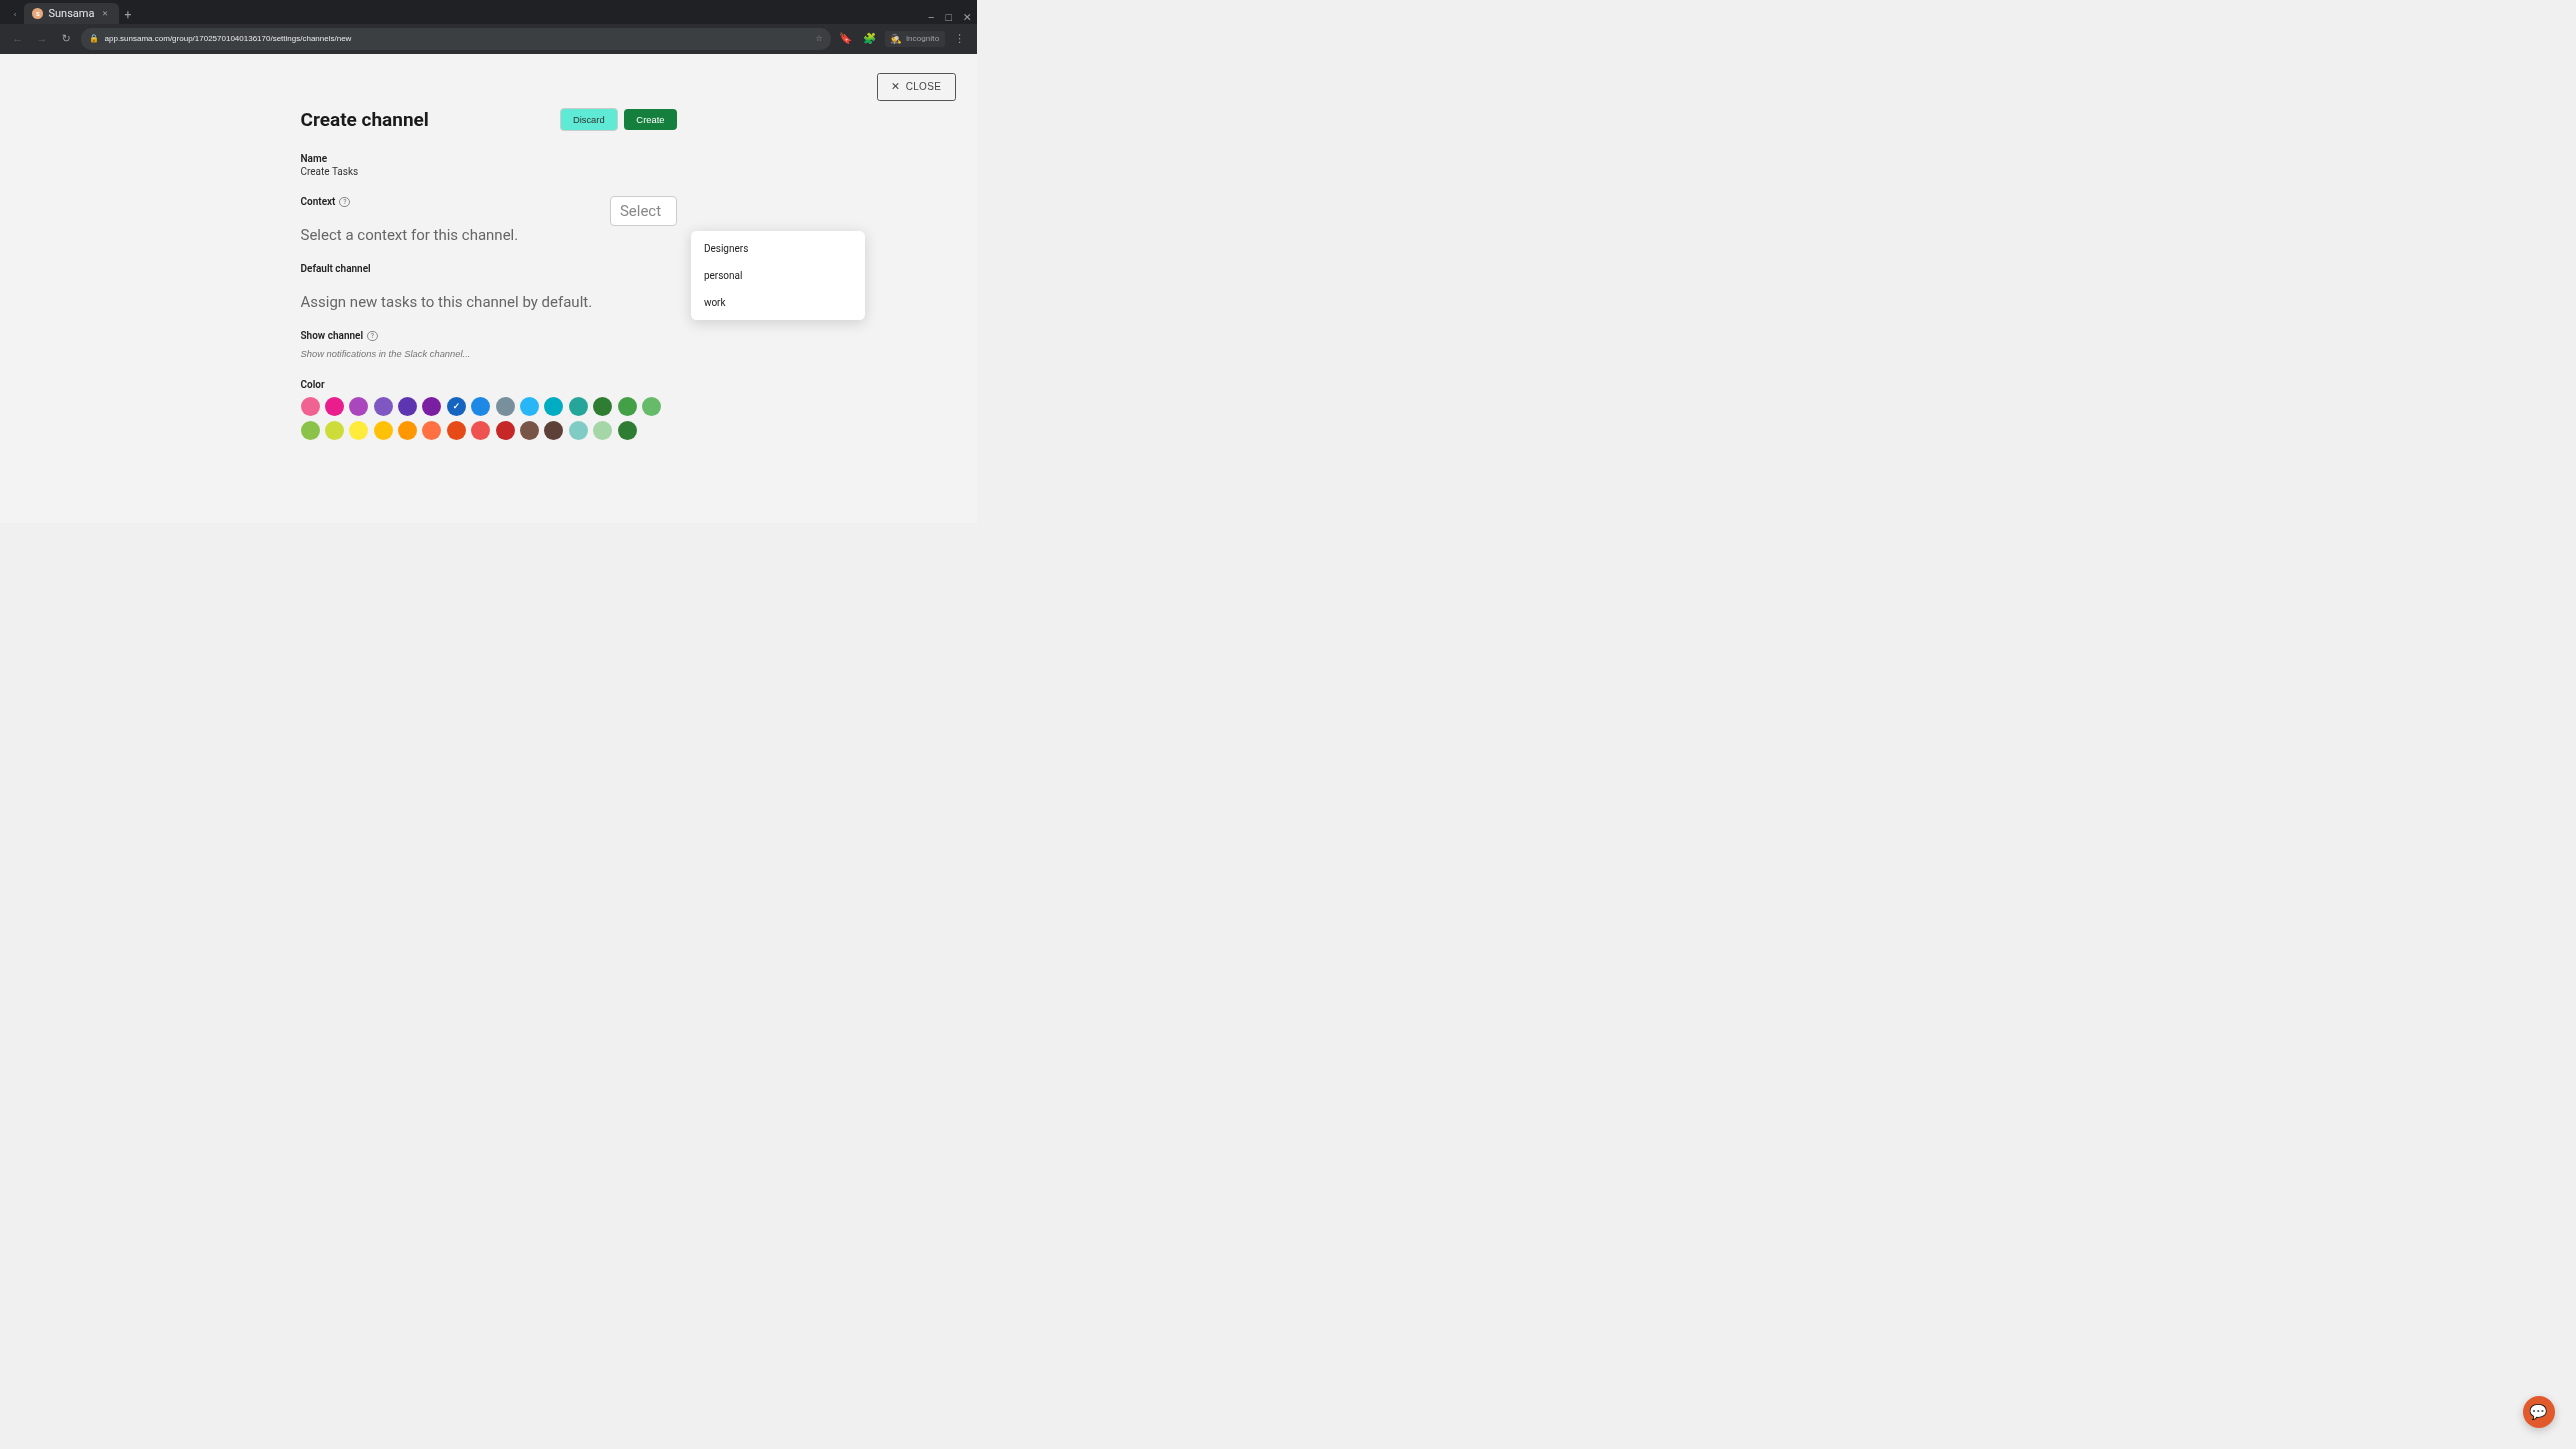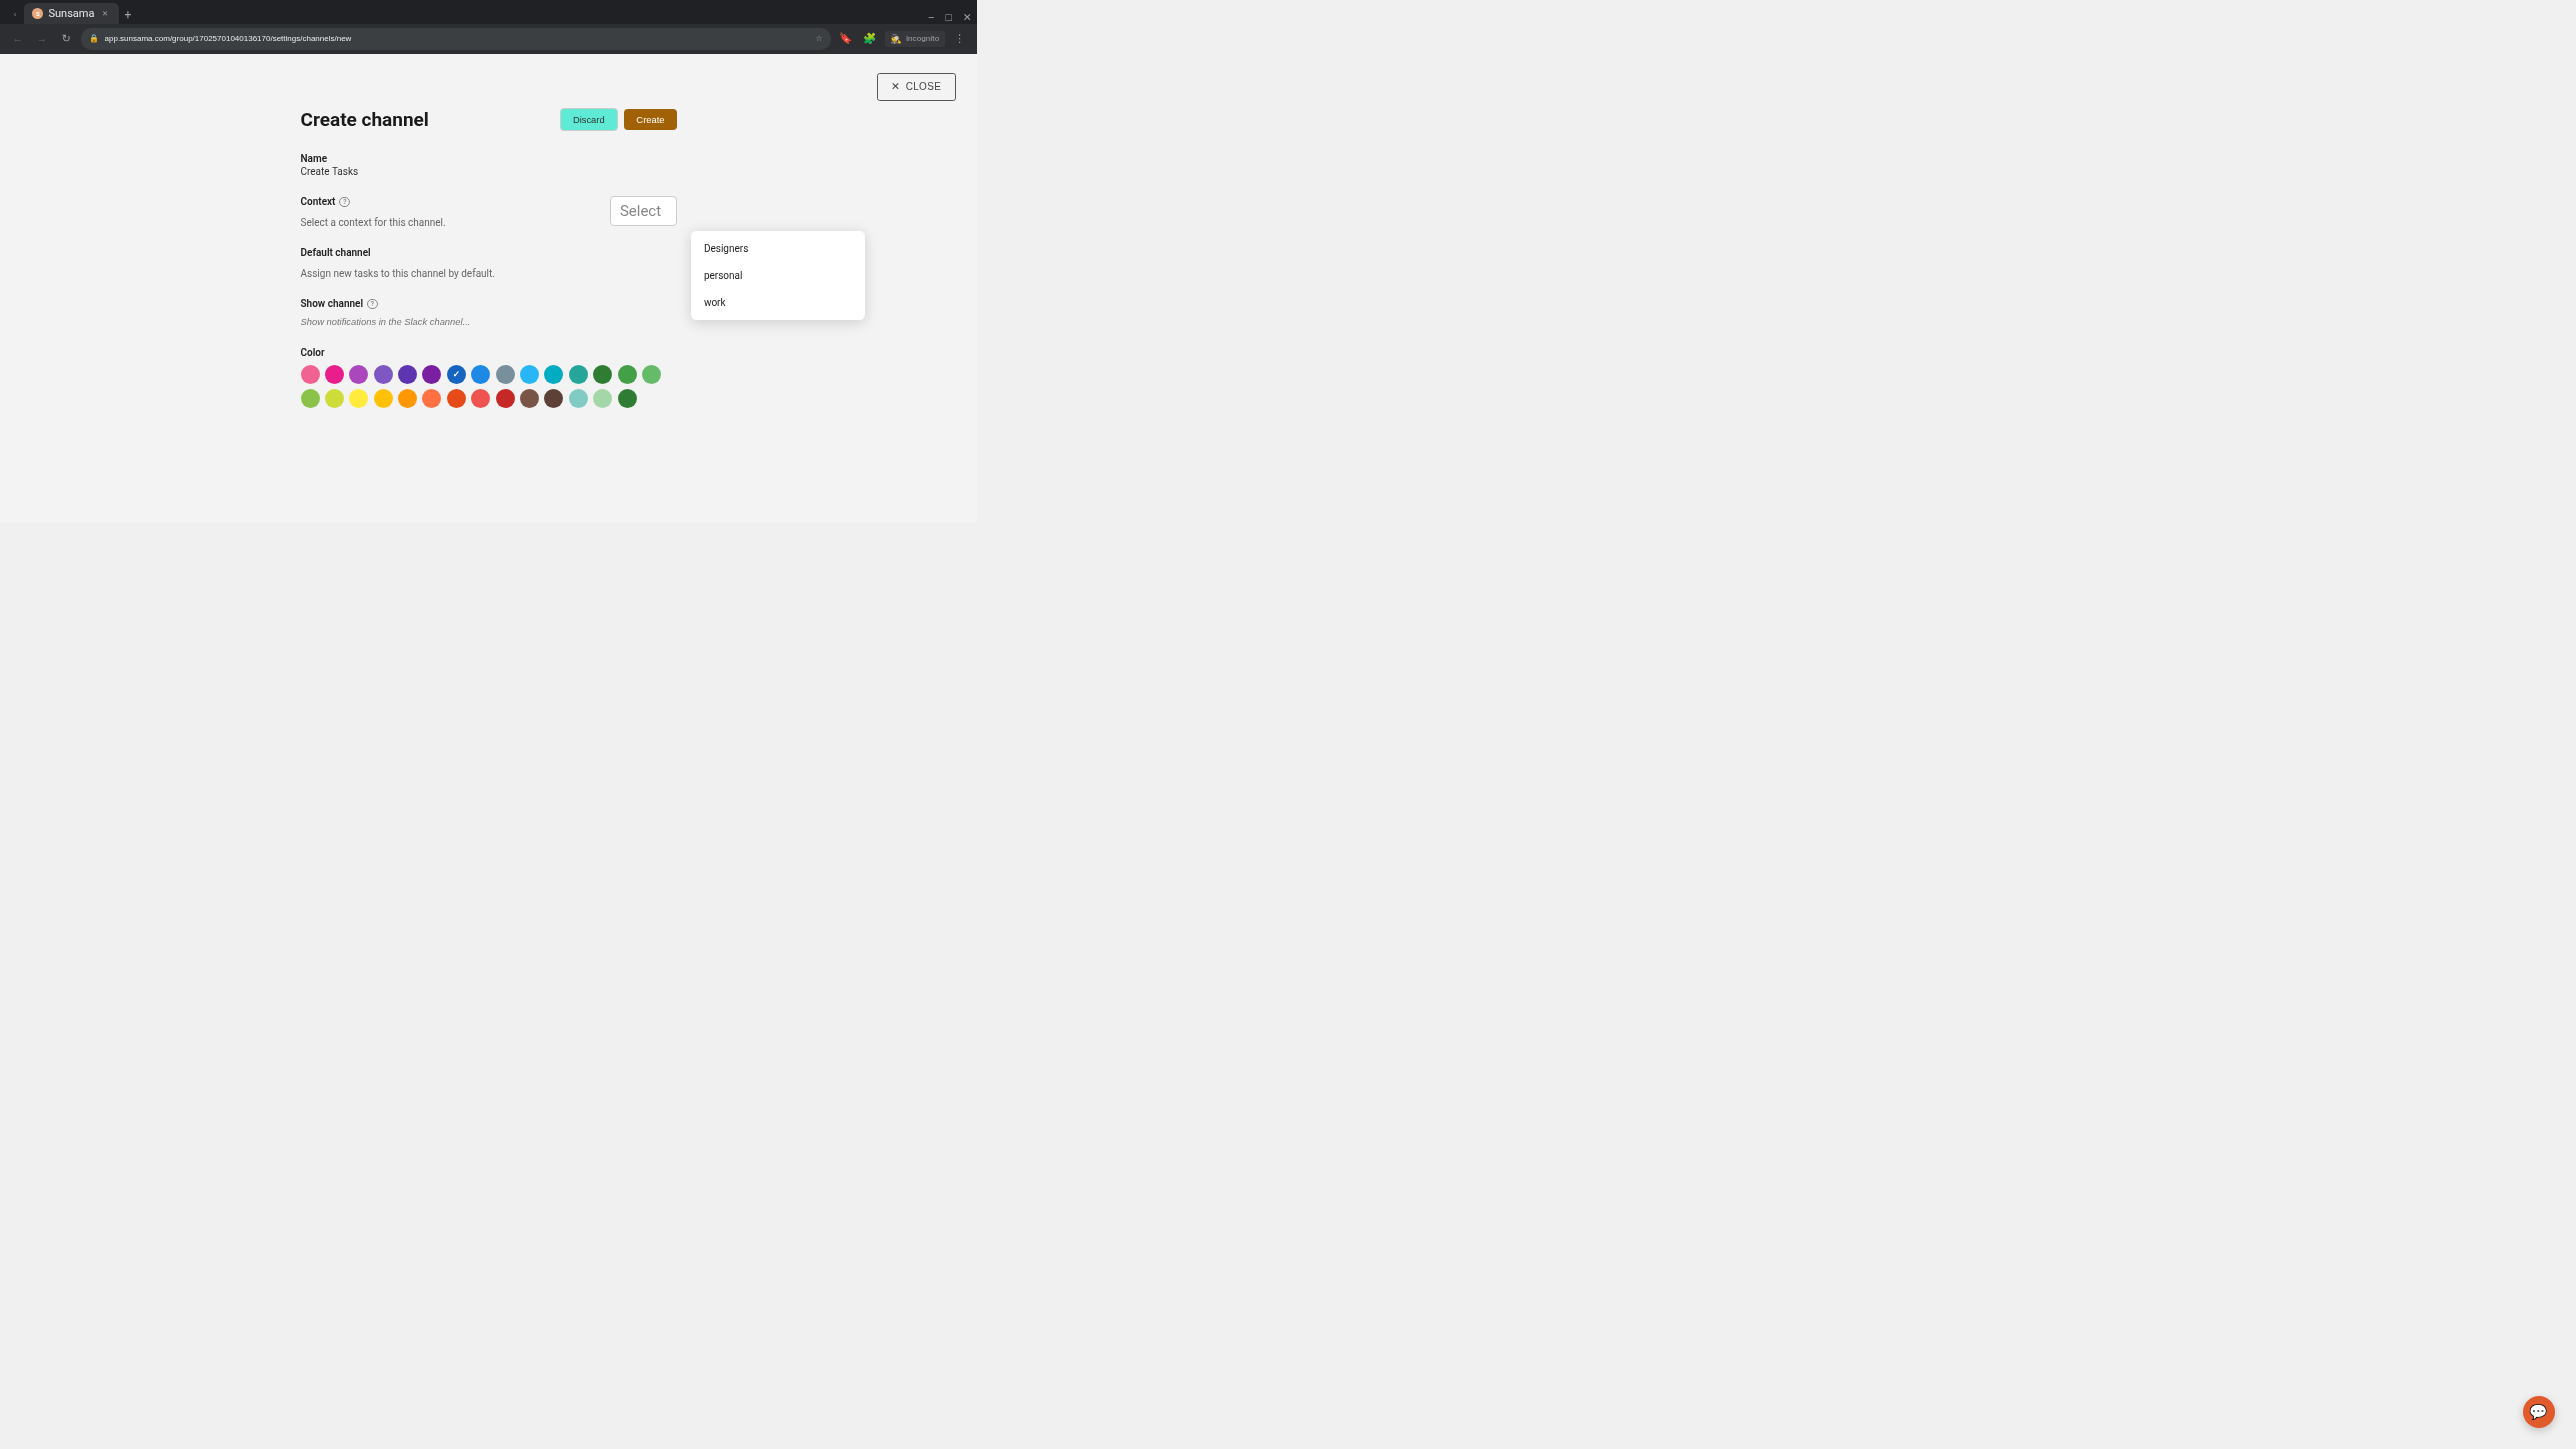--- a/index.html
+++ b/index.html
@@ -221,21 +221,21 @@
       background: #5eead4;
       cursor: pointer;
       font-size: 9.4px;
       color: #333;
     }
 
     .create-btn {
       padding: 5.4px 12px;
       border: none;
       border-radius: 4px;
-      background: #a16207;
+      background: #15803d;
       color: white;
       cursor: pointer;
       font-size: 9.4px;
       font-weight: 500;
     }
 
     
     .field-group {
       margin-bottom: 19px;
     }
@@ -263,23 +263,23 @@
       cursor: pointer;
     }
 
     .field-value {
       font-size: 10px;
       color: #333;
       margin-top: 2.7px;
     }
 
     .field-description {
-      font-size: 10px;
+      font-size: 15px;
       color: #666;
-      margin-top: 10px;
+      margin-top: 19px;
     }
 
     
     .context-row {
       display: flex;
       align-items: flex-start;
       justify-content: space-between;
     }
 
     .context-left { flex: 1; }

